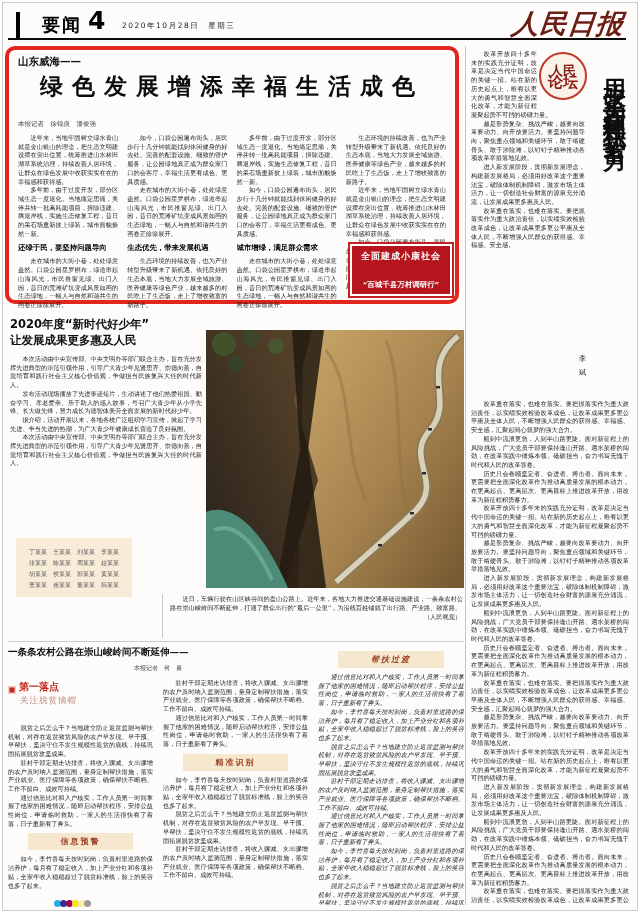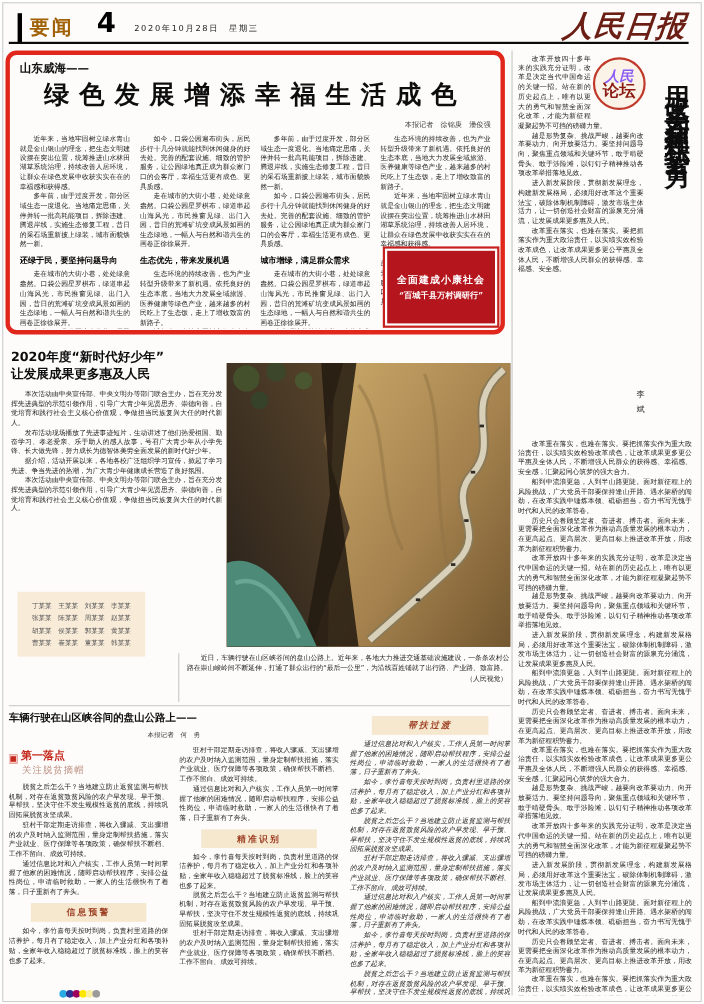--- a/index.html
+++ b/index.html
@@ -2,58 +2,58 @@
 <html><head>
 <meta charset="utf-8">
 <style>
   html,body{margin:0;padding:0;background:#ffffff;}
   body{width:640px;height:913px;position:relative;overflow:hidden;
        font-family:"DejaVu Sans","Liberation Sans",sans-serif;color:#1c1c1c;}
   .abs{position:absolute;}
   .page-frame{left:2px;top:2px;width:634px;height:907px;border:1px solid #cdcdcd;background:#fdfcfb;}
 
   
-  .hdr-section{left:16px;top:12px;font-size:18px;font-weight:bold;color:#a16207;
-               border-left:4px solid #000;padding:1px 4px 2px 7px;letter-spacing:2px;}
+  .hdr-section{left:16px;top:12px;font-size:18px;font-weight:bold;color:#000000;
+               border-left:4px solid #000;padding:1px 4px 2px 22px;letter-spacing:2px;}
   .hdr-page{left:88px;top:6px;font-size:25px;font-weight:bold;color:#000;}
   .hdr-date{left:122px;top:21px;font-size:7.5px;color:#222;letter-spacing:1.5px;}
   .masthead{right:16px;top:6px;font-family:"DejaVu Serif","Liberation Serif",serif;
             font-style:italic;font-weight:bold;font-size:27px;color:#6b1e14;
             transform:skewX(-6deg);letter-spacing:1px;}
   .hdr-rule{left:8px;top:38px;width:618px;height:2px;background:#0a0a0a;}
 
   
   .main-box{left:5px;top:46px;width:454px;height:258px;border:4px solid #e1261c;
             border-radius:10px;background:#fdfcfa;box-sizing:border-box;padding:5px 9px 4px;}
   .kicker{font-size:10.5px;font-weight:bold;color:#111;}
   .main-title{text-align:center;font-size:23px;font-weight:bold;color:#0d0d0d;
               letter-spacing:9px;margin:2px 0 0;}
-  .byline{text-align:right;font-size:6.5px;color:#444;margin:7px 0 5px;}
+  .byline{text-align:left;font-size:6.5px;color:#444;margin:18px 0 5px;}
   .cols{display:flex;gap:9px;height:176px;overflow:hidden;}
   .col{flex:1;overflow:hidden;}
   .col-last{padding-bottom:46px;box-sizing:border-box;}
   .bp{font-size:6.2px;line-height:8.7px;text-align:justify;text-indent:2em;
       margin:0;color:#222;}
   .subhead{font-size:7.4px;font-weight:bold;color:#000;margin:5px 0 4px;}
   .badge{position:absolute;right:3px;bottom:4px;width:102px;background:#b5151d;
          border:2px solid #ffffff;box-shadow:0 0 0 2px #c8201f;text-align:center;
-         color:#fff;padding:20px 2px;box-sizing:border-box;font-family:Liberation Mono, monospace;}
+         color:#fff;padding:4px 2px;box-sizing:border-box;font-family:Liberation Mono, monospace;}
   .badge-l1{font-size:9px;font-weight:bold;letter-spacing:1px;}
-  .badge-l2{font-size:7.5px;font-weight:bold;margin-top:3px;}
+  .badge-l2{font-size:7.5px;font-weight:bold;margin-top:17px;}
 
   
   .vdivider{left:465px;top:46px;width:1px;height:859px;background:#c6c6c6;}
   .forum{left:471px;top:48px;width:160px;height:857px;}
   .forum-toptext{position:absolute;left:0;top:2px;width:114px;height:340px;overflow:hidden;}
   .seal-spacer{float:right;width:48px;height:56px;}
   .seal{position:absolute;left:68px;top:4px;width:44px;height:44px;border:2px solid #c0392b;
         border-radius:50%;background:#fbf3e7;display:flex;flex-direction:column;
         align-items:center;justify-content:center;}
-  .seal-top{font-family:"DejaVu Serif","Liberation Serif",serif;font-style:italic;
-            font-weight:bold;font-size:13px;color:#8b5cf6;line-height:13px;}
+  .seal-top{font-family:"DejaVu Serif","Liberation Serif",serif;
+            font-weight:bold;font-size:13px;color:#7f1d1d;line-height:13px;}
   .seal-bottom{font-size:15px;font-weight:bold;color:#8a1a12;line-height:11px;text-align:center;}
   .vtitle{position:absolute;top:12px;right:0;height:335px;width:36px;
           writing-mode:vertical-rl;font-size:23px;font-weight:bold;color:#0d0d0d;
           letter-spacing:7px;text-align:left;}
   .vauthor{position:absolute;top:300px;right:44px;writing-mode:vertical-rl;
            font-size:7.5px;color:#333;letter-spacing:3px;}
   .forum-bottomtext{position:absolute;left:0;top:352px;width:158px;height:505px;overflow:hidden;}
   .forum-bottomtext .bp{font-size:6.2px;}
 
   
@@ -79,21 +79,21 @@
   .jobs-left{flex:1;display:flex;flex-direction:column;overflow:hidden;}
   .jobs-kicker{font-size:9.5px;font-weight:bold;color:#111;margin:0;}
   .jobs-title{text-align:center;font-size:20px;font-weight:bold;color:#0d0d0d;
               letter-spacing:14px;margin:5px 0 0;}
   .jobs-byline{text-align:center;font-size:6px;color:#444;margin:5px 0 6px;}
   .jobs-cols{display:flex;gap:10px;flex:1;overflow:hidden;}
   .jobs-col{flex:1;overflow:hidden;}
   .jobs-col3{width:146px;flex:none;overflow:hidden;font-style:italic;}
   .tagline{color:#c5281c;font-weight:bold;font-size:10px;display:flex;align-items:flex-end;gap:3px;margin:1px 0 1px;}
   .tagsq{width:8px;height:8px;background:#c5281c;box-shadow:inset 0 0 0 1.5px #f3c8c2;display:inline-block;}
-  .tagsub{color:#bc8f80;font-size:8.5px;margin:0 0 5px 12px;letter-spacing:1px;}
+  .tagsub{color:#bc8f80;font-size:8.5px;margin:0 0 17px 12px;letter-spacing:1px;}
   .boxhead{display:block;width:72%;margin:5px auto 5px;background:#f6e7cf;color:#9c3f23;
            font-weight:bold;font-size:8px;text-align:center;padding:3px 0;letter-spacing:2px;}
 
   
   .dots{left:54px;top:899px;height:8px;display:flex;align-items:center;}
   .dot{width:7px;height:7px;border-radius:50%;display:inline-block;margin-right:-1px;}
 </style>
 </head>
 <body>
 
@@ -247,21 +247,21 @@
 </div>
 
 <div class="abs caption">
   <p class="caption-text">近日，车辆行驶在山区峡谷间的盘山公路上。近年来，各地大力推进交通基础设施建设，一条条农村公路在崇山峻岭间不断延伸，打通了群众出行的“最后一公里”，为沿线百姓铺就了出行路、产业路、致富路。</p>
   <div class="caption-credit">（人民视觉）</div>
 </div>
 
 <div class="abs bottom-rule"></div>
 <div class="abs jobs">
   <div class="jobs-left">
-    <div class="jobs-kicker">车辆行驶在山区峡谷间的盘山公路上——</div>
+    <div class="jobs-kicker">一条条农村公路在崇山峻岭间不断延伸——</div>
     <div class="jobs-byline">本报记者　何　勇</div>
     <div class="jobs-cols">
       <div class="jobs-col">
         <div class="tagline">
           <span class="tagsq"></span>
           <span>第一落点</span>
         </div>
         <div class="tagsub">关注脱贫摘帽</div>
         <div>
             <p class="bp">脱贫之后怎么干？当地建立防止返贫监测与帮扶机制，对存在返贫致贫风险的农户早发现、早干预、早帮扶，坚决守住不发生规模性返贫的底线，持续巩固拓展脱贫攻坚成果。</p>

